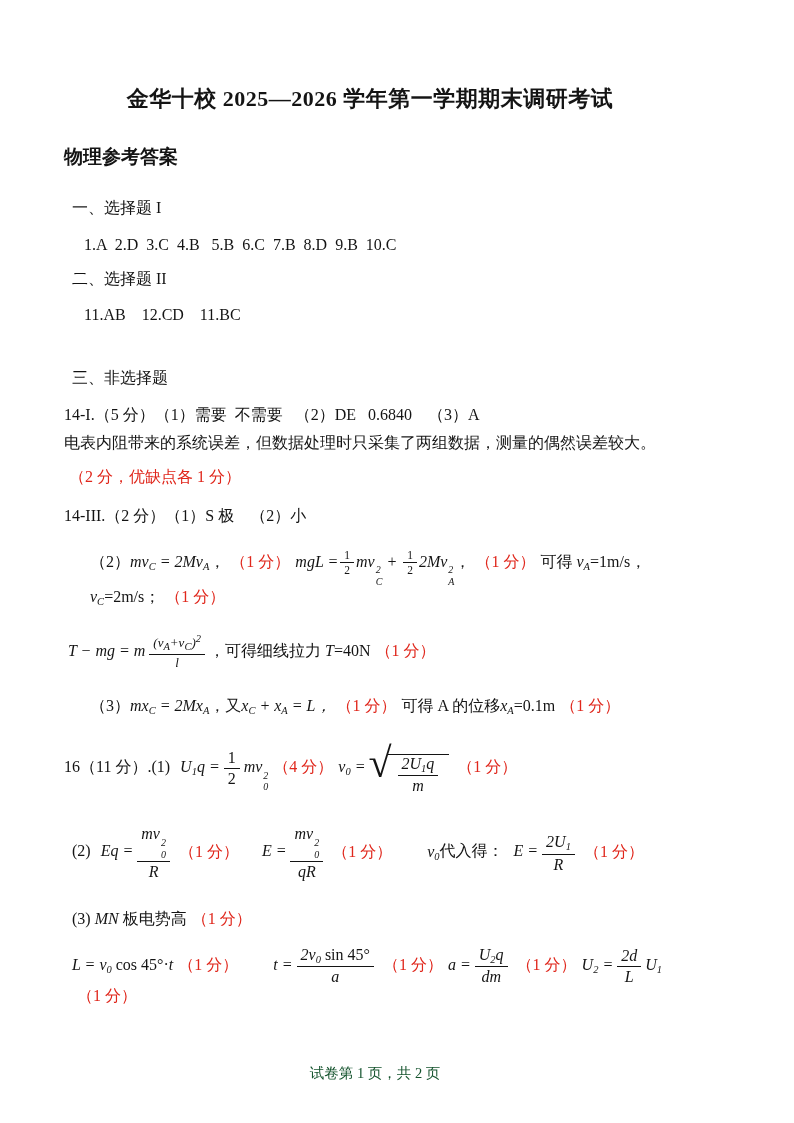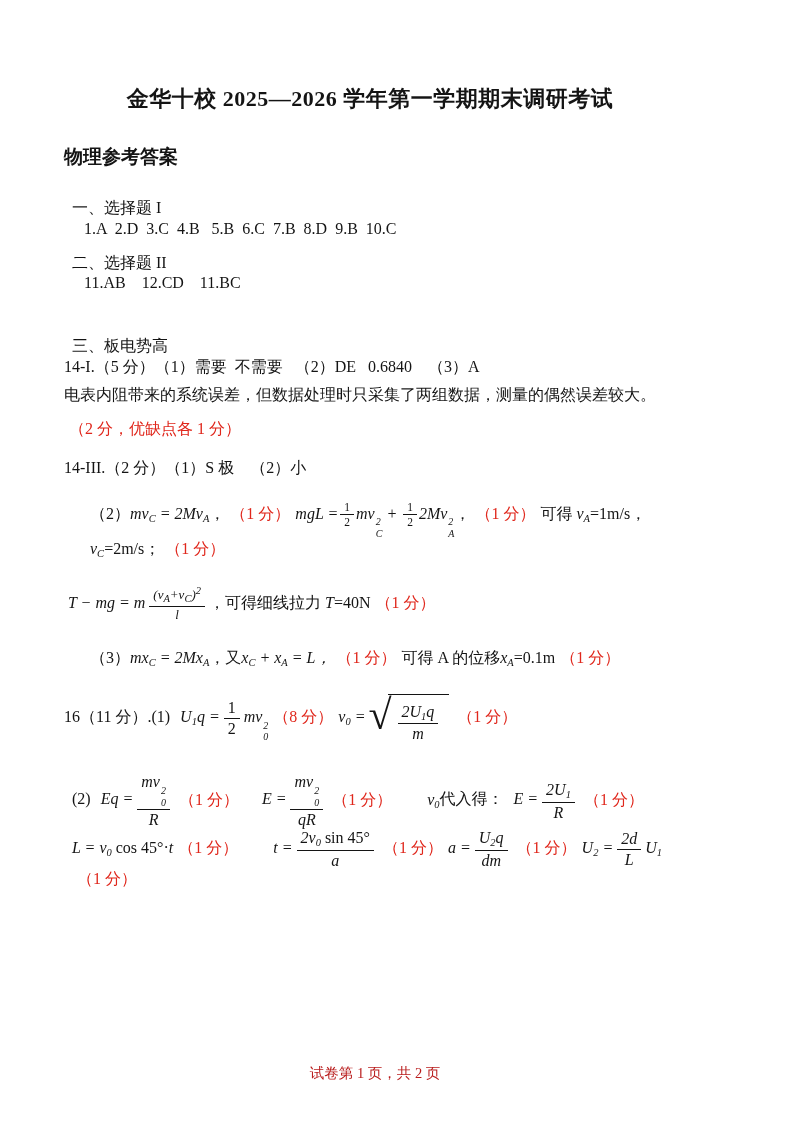--- a/index.html
+++ b/index.html
@@ -24,44 +24,44 @@
   sup { font-size:10.5px; vertical-align:5px; line-height:1; }
   .supsub { display:inline-flex; flex-direction:column; align-items:flex-start; line-height:1; vertical-align:-0.42em; margin-left:1px; }
   .supsub sup, .supsub sub { font-size:10px; vertical-align:baseline; line-height:1.15; }
   .frac { display:inline-flex; flex-direction:column; align-items:center; vertical-align:middle; margin:0 4px; line-height:1.12; text-align:center; }
   .frac .num { padding:0 4px 1px; border-bottom:1.3px solid #141414; }
   .frac .den { padding-top:1px; }
   .frac.small { font-size:11.5px; margin:0 2px; }
   .frac.mid { font-size:13px; }
   .sqrt { display:inline-flex; align-items:flex-start; vertical-align:middle; margin:0 3px; }
   .sqrt .radical { font-size:42px; line-height:1.05; margin-right:-4px; font-weight:300; font-style:normal; }
-  .sqrt .radicand { border-top:1.6px solid #141414; padding:8px 7px 0 6px; margin-top:1px; }
-  .footer { position:absolute; left:16px; right:0; bottom:40px; text-align:center; font-size:14.5px; color:#b91c1c; }
+  .sqrt .radicand { border-top:1.6px solid #141414; padding:0 7px 0 6px; margin-top:13px; }
+  .footer { position:absolute; left:16px; right:0; bottom:40px; text-align:center; font-size:14.5px; color:#14532d; }
   .para-line { line-height:34px; }
-  .mt12{margin-top:12px} .mt14{margin-top:14px} .mt15{margin-top:13px} .mt16{} .mt22{margin-top:22px} .mt24{margin-top:24px}
+  .mt12{margin-top:12px} .mt14{margin-top:14px} .mt15{margin-top:13px} .mt16{margin-top:16px} .mt22{margin-top:22px} .mt24{margin-top:24px}
   .mt26{margin-top:26px} .mt28{margin-top:28px} .mt30{margin-top:30px} .mt42{margin-top:42px}
   .ind1{padding-left:8px} .ind2{padding-left:26px} .ind3{padding-left:20px} .ind4{padding-left:4px}
   .gap1{display:inline-block; width:18px;} .gap2{display:inline-block; width:30px;} .gap3{display:inline-block; width:10px;}
 </style>
 </head>
 <body>
 
 <div class="page">
   <div class="content">
 
     <h1 class="title">金华十校 2025—2026 学年第一学期期末调研考试</h1>
     <h2 class="subtitle">物理参考答案</h2>
 
     <div class="line mt28 ind1">一、选择题 I</div>
     <div class="line pre mt16 ind3">1.A  2.D  3.C  4.B   5.B  6.C  7.B  8.D  9.B  10.C</div>
 
     <div class="line mt15 ind1">二、选择题 II</div>
     <div class="line pre mt16 ind3">11.AB    12.CD    11.BC</div>
 
-    <div class="line mt42 ind1">三、板电势高</div>
+    <div class="line mt42 ind1">三、非选择题</div>
 
     <div class="line pre mt16">14-I.（5 分）（1）需要  不需要   （2）DE   0.6840    （3）A</div>
 
     <div class="line para-line"><span class="pre">电表内阻带来的系统误差，但数据处理时只采集了两组数据，测量的偶然误差较大。</span><span class="red">（2 分，优缺点各 1 分）</span></div>
 
     <div class="line pre mt12">14-III.（2 分）（1）S 极    （2）小</div>
 
 
     <div class="line mt22 ind2">
       <span>（2）</span><span class="mi"><span>mv</span><sub>C</sub><span> = 2Mv</span><sub>A</sub></span><span>，</span><span class="red">（1 分）</span><span class="mi">mgL =</span><span class="frac small">
@@ -90,21 +90,21 @@
       <span>（3）</span><span class="mi"><span>mx</span><sub>C</sub><span> = 2Mx</span><sub>A</sub></span><span>，又</span><span class="mi"><span>x</span><sub>C</sub><span> + x</span><sub>A</sub><span> = L，</span></span><span class="red">（1 分）</span><span>可得 A 的位移</span><span class="mi"><span>x</span><sub>A</sub></span><span>=0.1m</span><span class="red">（1 分）</span>
     </div>
 
     <div class="line mt24">
       <span class="pre">16（11 分）.(1)</span><span class="gap3"></span><span class="mi"><span>U</span><sub>1</sub><span>q =</span></span><span class="frac">
           <span class="num">1</span>
           <span class="den">2</span>
         </span><span class="mi"><span>mv</span><span class="supsub">
             <sup>2</sup>
             <sub>0</sub>
-          </span></span><span class="red">（8 分）</span><span class="mi"><span>v</span><sub>0</sub><span> =</span></span><span class="sqrt">
+          </span></span><span class="red">（4 分）</span><span class="mi"><span>v</span><sub>0</sub><span> =</span></span><span class="sqrt">
           <span class="radical">√</span>
           <span class="radicand"><span class="frac">
               <span class="num mi"><span>2U</span><sub>1</sub><span>q</span></span>
               <span class="den mi">m</span>
             </span></span>
         </span><span class="red">（1 分）</span>
     </div>
 
     <div class="line mt30 ind1">
       <span>(2)</span><span class="gap3"></span><span class="mi">Eq =</span><span class="frac">
@@ -118,20 +118,23 @@
               <sup>2</sup>
               <sub>0</sub>
             </span></span>
           <span class="den mi">qR</span>
         </span><span class="red">（1 分）</span><span class="gap2"></span><span class="mi"><span>v</span><sub>0</sub></span><span>代入得：</span><span class="gap3"></span><span class="mi">E =</span><span class="frac">
           <span class="num mi"><span>2U</span><sub>1</sub></span>
           <span class="den mi">R</span>
         </span><span class="red">（1 分）</span>
     </div>
 
+    <div class="line mt28 ind1">
+      <span>(3) </span><span class="mi">MN</span><span> 板电势高</span><span class="red">（1 分）</span>
+    </div>
 
     <div class="line mt16 ind1">
       <span class="mi"><span>L = v</span><sub>0</sub><span class="rm"> cos 45°·</span><span>t</span></span><span class="red">（1 分）</span><span class="gap2"></span><span class="mi">t =</span><span class="frac">
           <span class="num mi"><span>2v</span><sub>0</sub><span class="rm"> sin 45°</span></span>
           <span class="den mi">a</span>
         </span><span class="red">（1 分）</span><span class="mi">a =</span><span class="frac">
           <span class="num mi"><span>U</span><sub>2</sub><span>q</span></span>
           <span class="den mi">dm</span>
         </span><span class="red">（1 分）</span><span class="mi"><span>U</span><sub>2</sub><span> =</span></span><span class="frac">
           <span class="num mi">2d</span>

